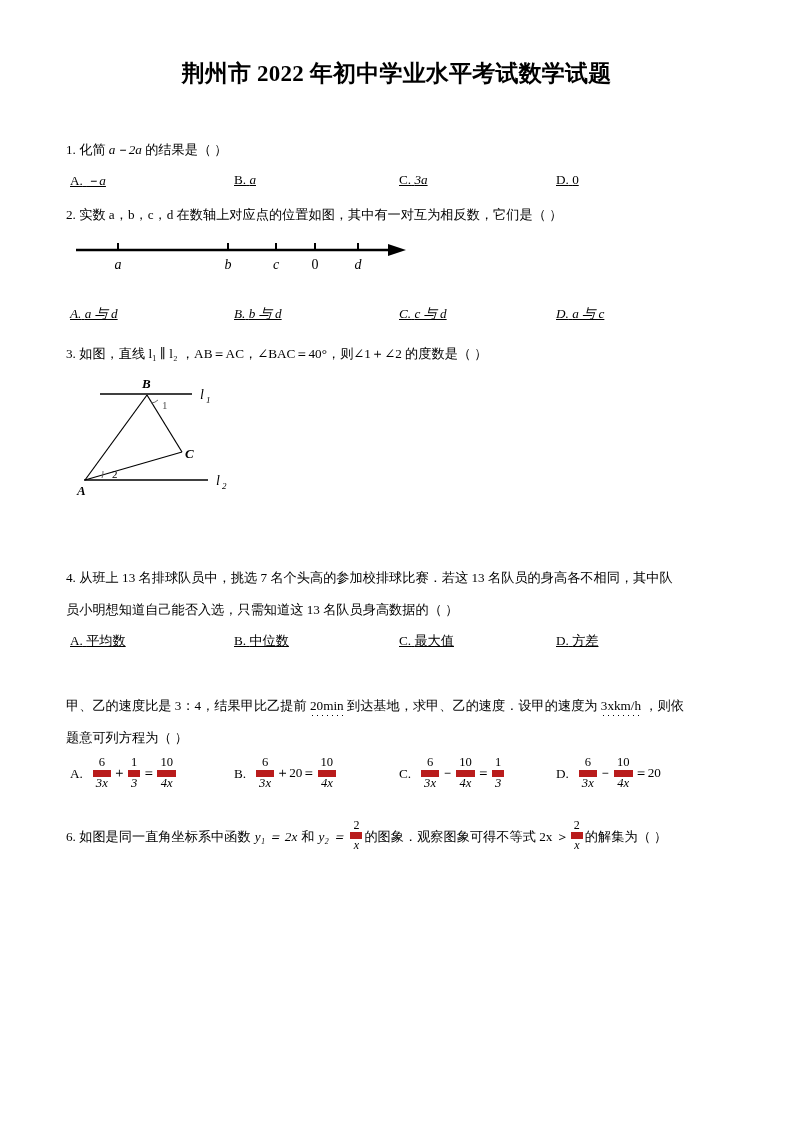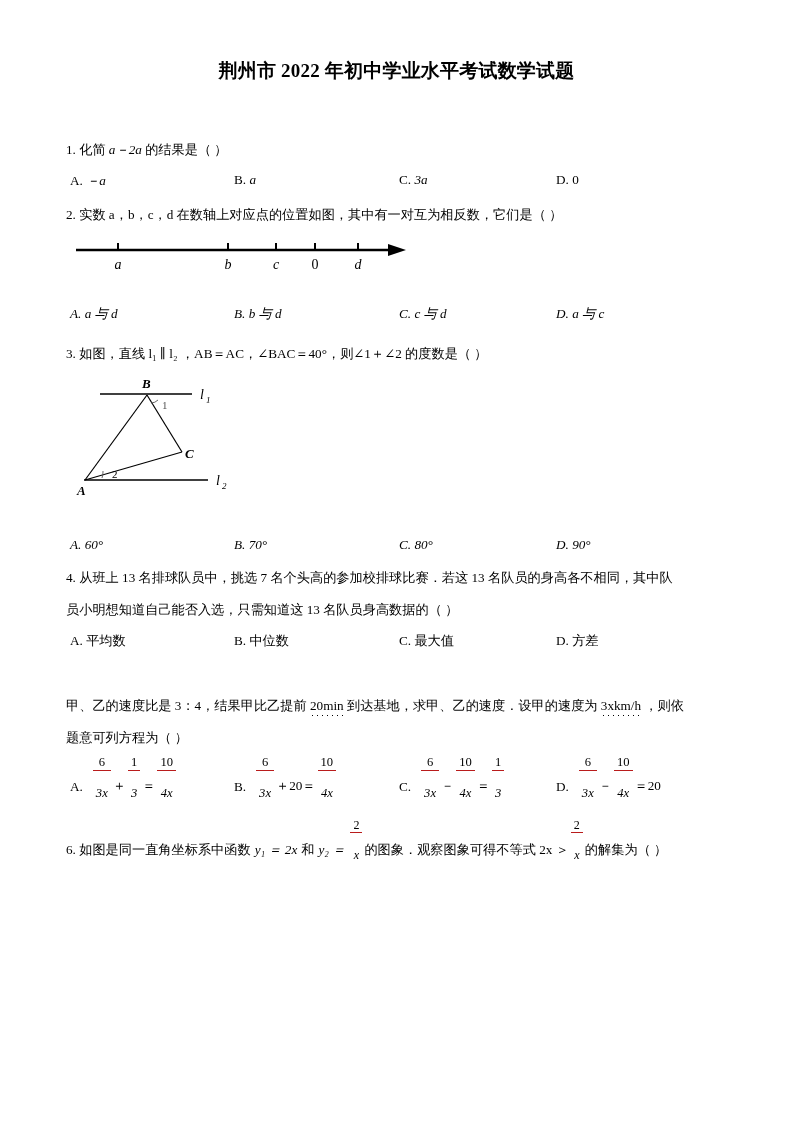--- a/index.html
+++ b/index.html
@@ -20,21 +20,21 @@
     left: 0; top: 0;
     width: 793px;
     height: 1122px;
     background: #fff;
   }
   .doc-title {
     position: absolute;
     left: 0; top: 58px;
     width: 793px;
     text-align: center;
-    font-size: 19px;
+    font-size: 23px;
     font-weight: bold;
     letter-spacing: 0.2px;
   }
   .section-head {
     position: absolute;
     left: 66px; top: 104px;
     font-size: 15.5px;
     font-weight: bold;
     letter-spacing: 0.1px;
   }
@@ -48,20 +48,21 @@
   .opts {
     position: absolute;
     left: 0;
     width: 793px;
     font-size: 13.2px;
     height: 22px;
   }
   .opt {
     position: absolute;
     white-space: nowrap;
+    text-decoration: underline;
   }
   .oa { left: 70px; }
   .ob { left: 234px; }
   .oc { left: 399px; }
   .od { left: 556px; }
   .ital { font-style: italic; }
   
   .frac {
     display: inline-block;
     vertical-align: middle;
@@ -71,22 +72,22 @@
     position: relative;
     top: -0.05em;
   }
   .frac .num {
     display: block;
     padding: 0 3px;
     font-size: 12.6px;
   }
   .frac .den {
     display: block;
-    padding: 16px 3px;
-    border-top: 1px solid #b91c1c;
+    padding: 0 3px;
+    border-top: 7px solid #b91c1c;
     font-size: 12.6px;
   }
   .frac.small .num, .frac.small .den { font-size: 12px; }
   .emph-dot {
     border-bottom: none;
     position: relative;
   }
   .emph-dot::after {
     content: "";
     position: absolute;
@@ -212,38 +213,20 @@
       <text x="5" y="123" font-family="Liberation Serif, serif" font-size="13" font-weight="bold" font-style="italic">A</text>
       <text x="90" y="37" font-family="Liberation Serif, serif" font-size="11" fill="#555">1</text>
       <text x="40" y="106" font-family="Liberation Serif, serif" font-size="11">2</text>
       <text x="128" y="27" font-family="Liberation Serif, serif" font-size="14" font-style="italic">l</text>
       <text x="134" y="31" font-family="Liberation Serif, serif" font-size="9" font-style="italic">1</text>
       <text x="144" y="113" font-family="Liberation Serif, serif" font-size="14" font-style="italic">l</text>
       <text x="150" y="117" font-family="Liberation Serif, serif" font-size="9" font-style="italic">2</text>
     </svg>
   </div>
 
-  <div class="opts" style="top:537px;">
-    <span class="opt oa ital">
-      <span>A.</span>
-      <span>60°</span>
-    </span>
-    <span class="opt ob ital">
-      <span>B.</span>
-      <span>70°</span>
-    </span>
-    <span class="opt oc ital">
-      <span>C.</span>
-      <span>80°</span>
-    </span>
-    <span class="opt od ital">
-      <span>D.</span>
-      <span>90°</span>
-    </span>
-  </div>
 
   <div class="qline" style="top:568px;">4. 从班上 13 名排球队员中，挑选 7 名个头高的参加校排球比赛．若这 13 名队员的身高各不相同，其中队</div>
   <div class="qline" style="top:600px;">员小明想知道自己能否入选，只需知道这 13 名队员身高数据的（      ）</div>
 
   <div class="opts" style="top:632px;">
     <span class="opt oa">
       <span>A.</span>
       <span>平均数</span>
     </span>
     <span class="opt ob">

